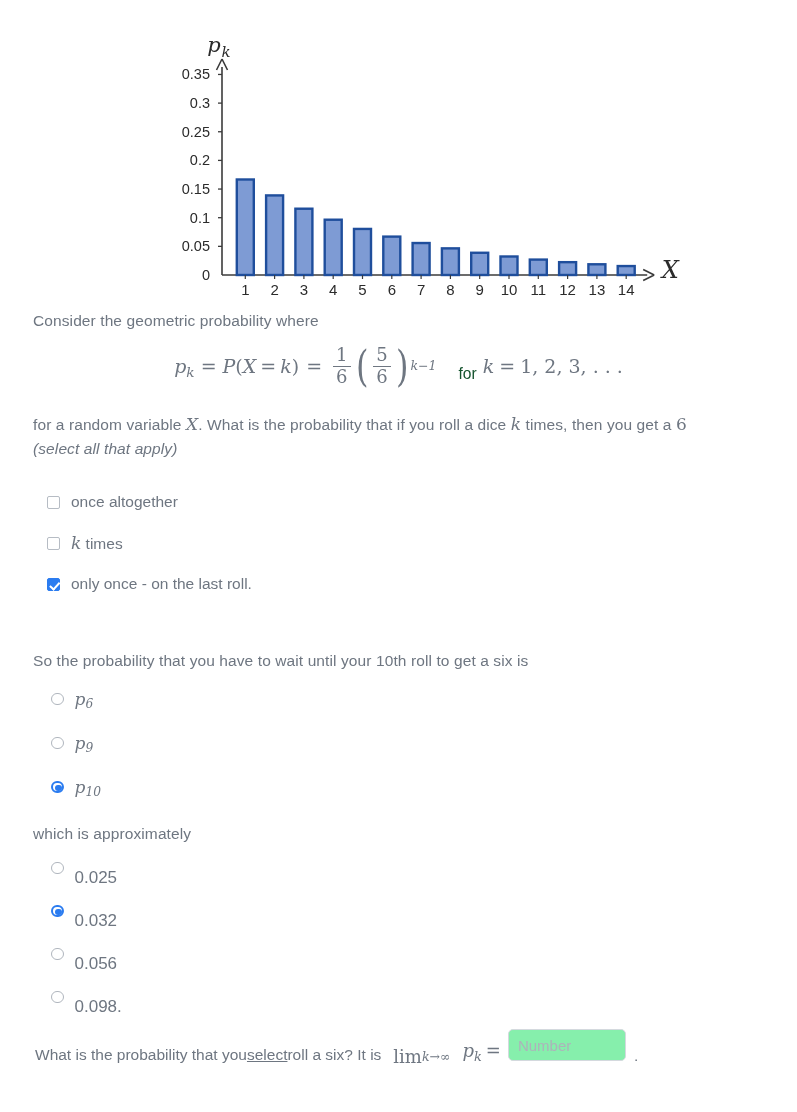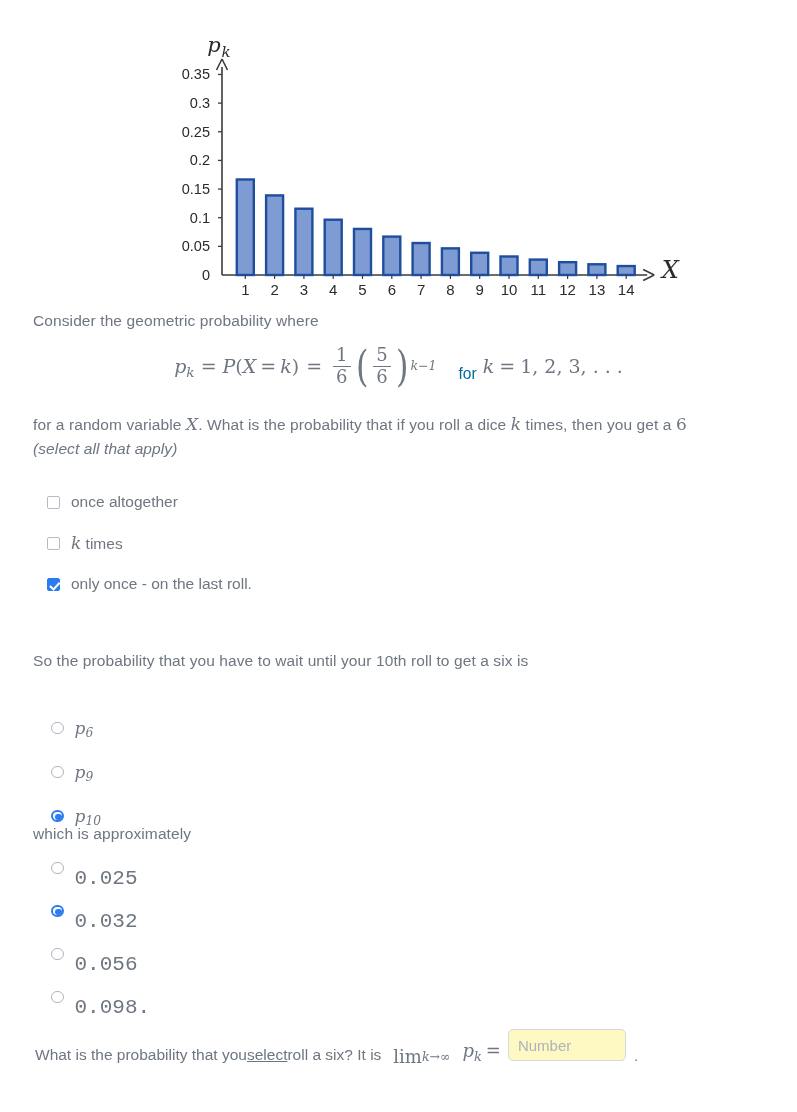--- a/index.html
+++ b/index.html
@@ -46,21 +46,21 @@
   .frac .num { padding: 0 3px 1px 3px; line-height: 1.05; }
   .frac .den { padding: 1px 3px 0 3px; line-height: 1.05; border-top: 1.2px solid #6e7681; }
   .paren {
     display: inline-block; font-size: 2.25em; line-height: 0.72;
     vertical-align: middle; font-family: "DejaVu Serif", serif; font-weight: 300;
     transform: scaleX(0.75); margin: 0 -1px;
   }
   .expo { font-size: 0.66em; font-style: italic; vertical-align: 1.55em; line-height: 0; margin-left:1px; }
   .forword {
     font-family: "Liberation Sans", sans-serif; font-size: 0.82em;
-    font-style: normal; margin: 16px 6px 0 22px; color: #0369a1;
+    font-style: normal; margin: 16px 6px 0 22px; color: #14532d;
   }
 
   .line-rv { position: absolute; left: 33px; top: 411px; width: 748px; }
   .line-apply { position: absolute; left: 33px; top: 437px; font-style: italic; }
 
   
   .opt-list { position: absolute; }
   .opt {
     display: flex; align-items: center;
     color: #6e7681; font-size: 15.5px;
@@ -90,29 +90,29 @@
   .rdo.checked::after {
     content: ""; position: absolute; left: 2px; top: 2px;
     width: 6.5px; height: 6.5px; border-radius: 50%; background: #2b7cf0;
   }
 
   .cb-list { left: 47px; top: 492px; }
   .cb-list .opt { height: 20px; margin-bottom: 21px; }
 
   .line-so { position: absolute; left: 33px; top: 649px; }
 
-  .pk-list { left: 51px; top: 718px; }
+  .pk-list { left: 51px; top: 689px; }
   .pk-list .opt { height: 20px; margin-bottom: 24px; }
   .pk-list .label { font-family: "DejaVu Serif", serif; font-style: italic; font-size: 17px; }
 
   .line-approx { position: absolute; left: 33px; top: 822px; }
 
   .num-list { left: 51px; top: 858px; }
   .num-list .opt { height: 20px; margin-bottom: 23px; }
-  .num-list .label { font-family: Liberation Mono, monospace; font-size: 21px; font-style: normal; margin-top: 20px; }
+  .num-list .label { font-family: Liberation Sans, sans-serif; font-size: 17px; font-style: normal; margin-top: 20px; }
 
   
   .final {
     position: absolute; left: 35px; top: 1032px;
     display: flex; align-items: flex-end;
     color: #6e7681; font-size: 15.5px;
   }
   .final .u { text-decoration: underline; }
   .limblk {
     display: inline-flex; flex-direction: row; align-items: center;
@@ -122,21 +122,21 @@
   .limblk .lim { font-size: 18px; line-height: 1; font-style: normal; }
   .limblk .sub { font-size: 12.5px; line-height: 1.25; font-style: italic; }
   .pkeq {
     font-family: "DejaVu Serif", serif; font-style: italic; font-size: 18px;
     margin: 0 4px 0 6px; position: relative; top: -3px;
   }
   .eqsign { font-family: "DejaVu Serif", serif; font-size: 18px; position: relative; top: -3px; margin-right: 7px; }
   .numinput {
     width: 118px; height: 32px;
     border: 1px solid #d4d9de; border-radius: 5px;
-    background: #fef9c3; outline: none;
+    background: #86efac; outline: none;
     font-family: "Liberation Sans", sans-serif; font-size: 15px;
     color: #6e7681; padding: 0 9px;
     position: relative; top: -3px;
   }
   .numinput::placeholder { color: #adb3ba; }
   .period { margin-left: 8px; position: relative; top: 1px; }
 </style>
 </head>
 <body>
 

